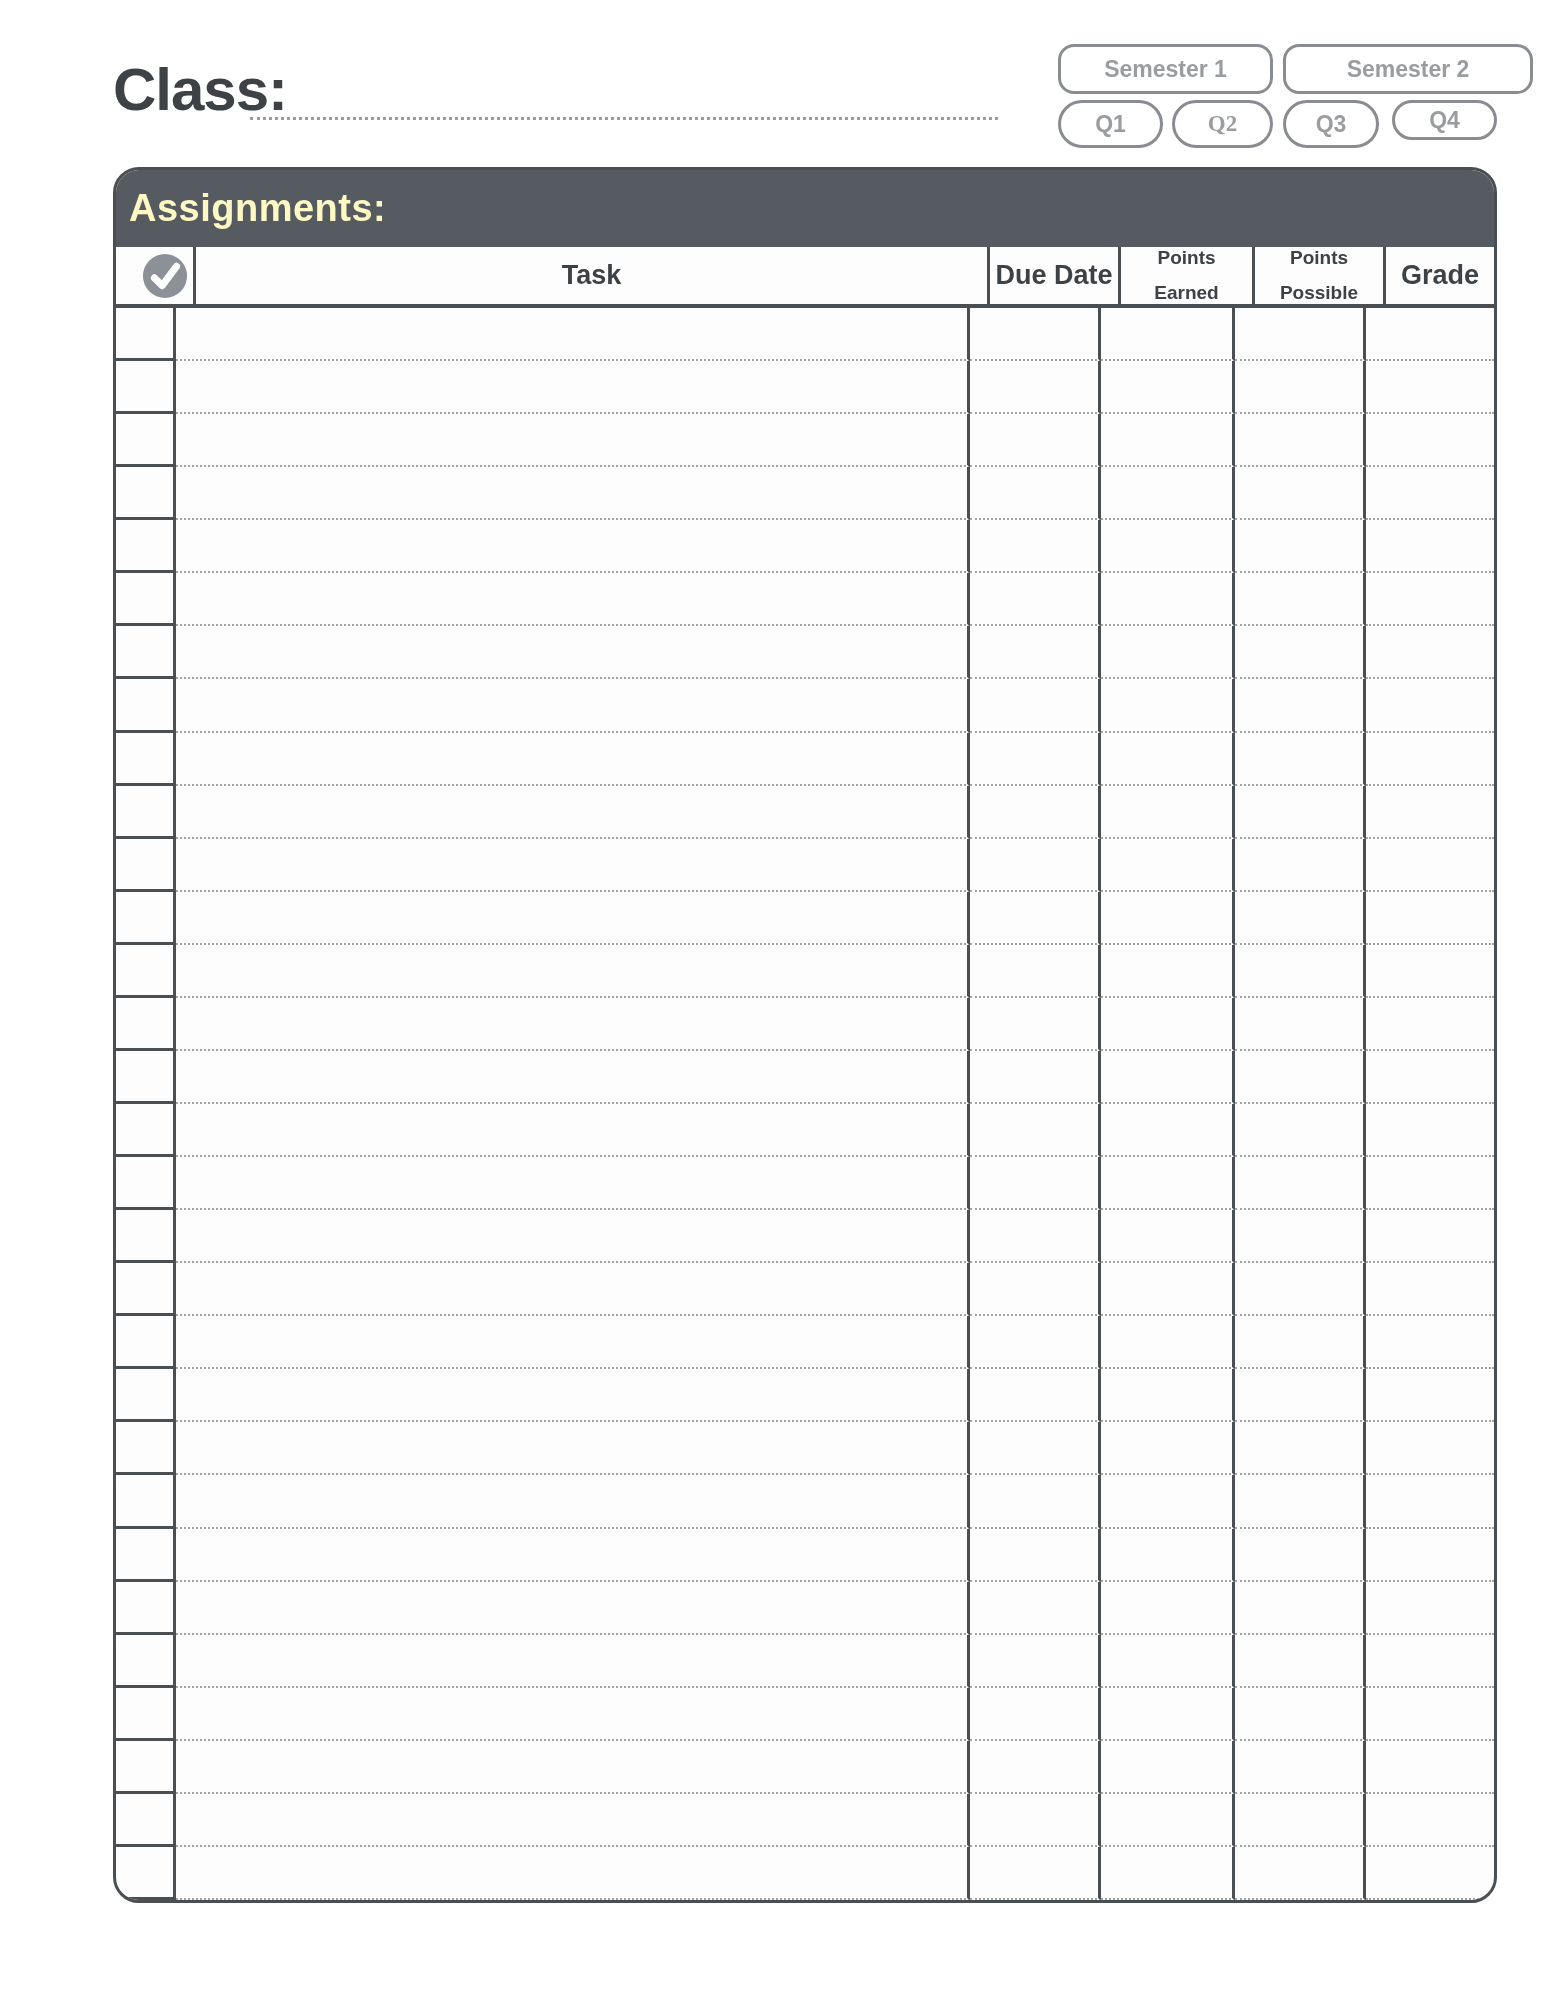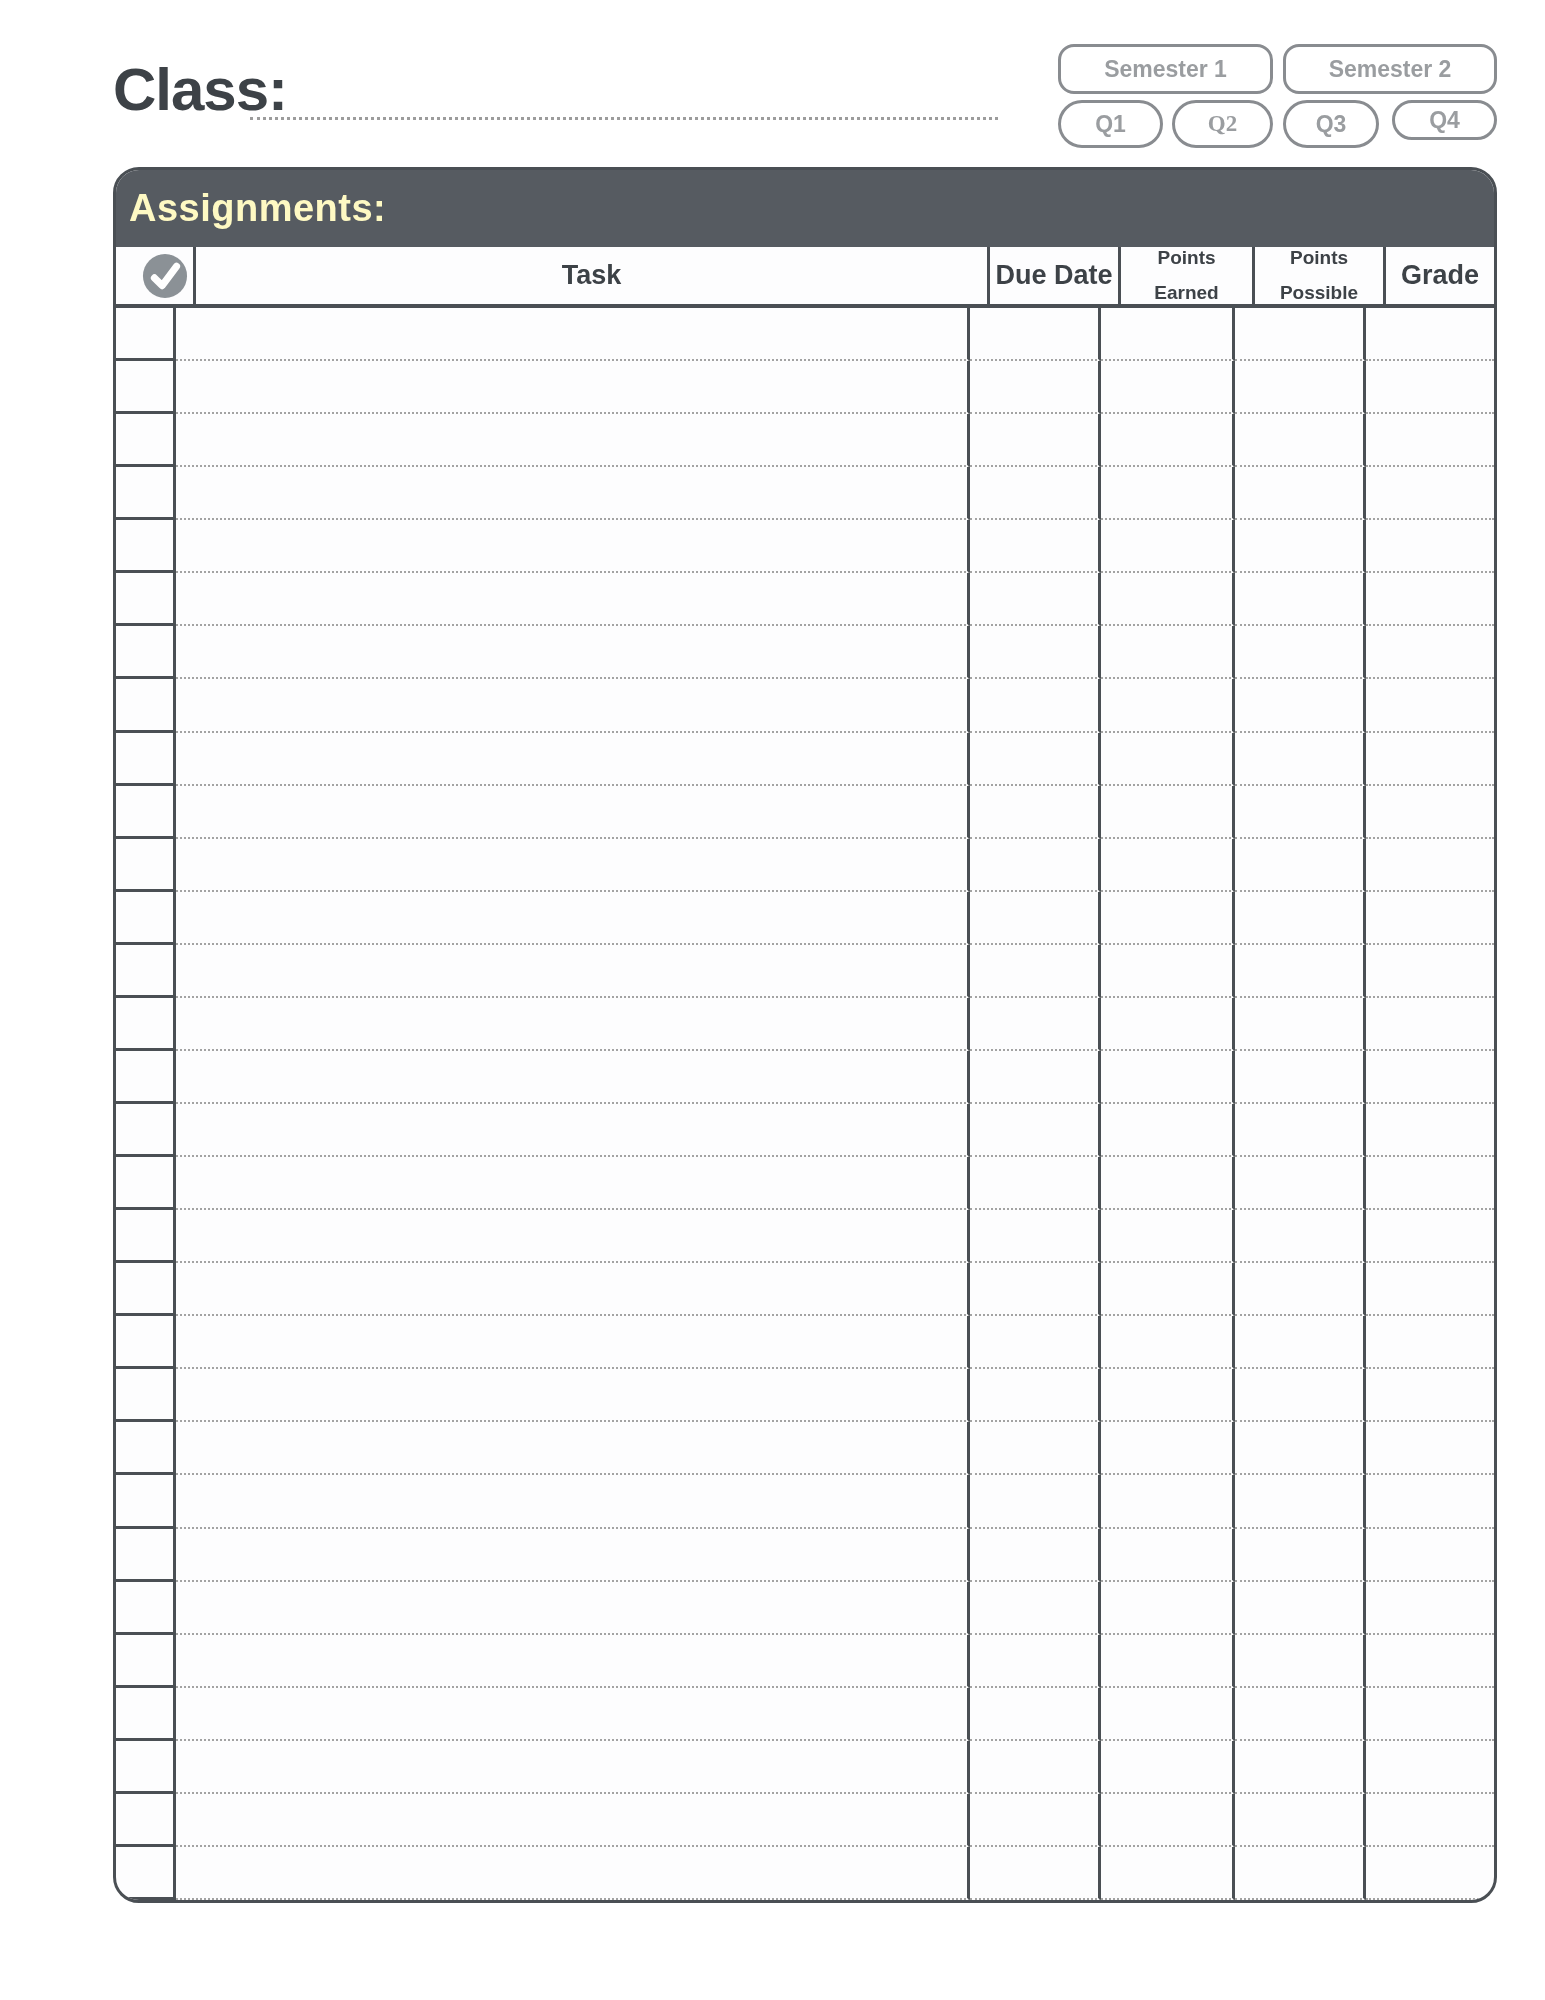--- a/index.html
+++ b/index.html
@@ -37,21 +37,21 @@
     background:#fff;
     border:3px solid var(--button-border);
     color:var(--button-text);
     font-family:inherit;
     font-weight:bold;font-size:23px;
     display:flex;align-items:center;justify-content:center;
     border-radius:16px;
     cursor:pointer;
   }
   .btn-sem1{left:1058px;top:44px;width:215px;height:50px;}
-  .btn-sem2{left:1283px;top:44px;width:214px;height:50px;}
+  .btn-sem2{left:1283px;top:44px;width:250px;height:50px;}
   .btn-q{border-radius:24px;}
   .btn-q1{left:1058px;top:100px;width:105px;height:48px;}
   .btn-q2{left:1172px;top:100px;width:101px;height:48px;font-family:Liberation Serif, serif;}
   .btn-q3{left:1283px;top:100px;width:96px;height:48px;}
   .btn-q4{left:1392px;top:100px;width:105px;height:40px;}
   
   .assignments-table{
     position:absolute;left:113px;top:167px;
     width:1384px;height:1736px;
     border:3px solid var(--table-border);

